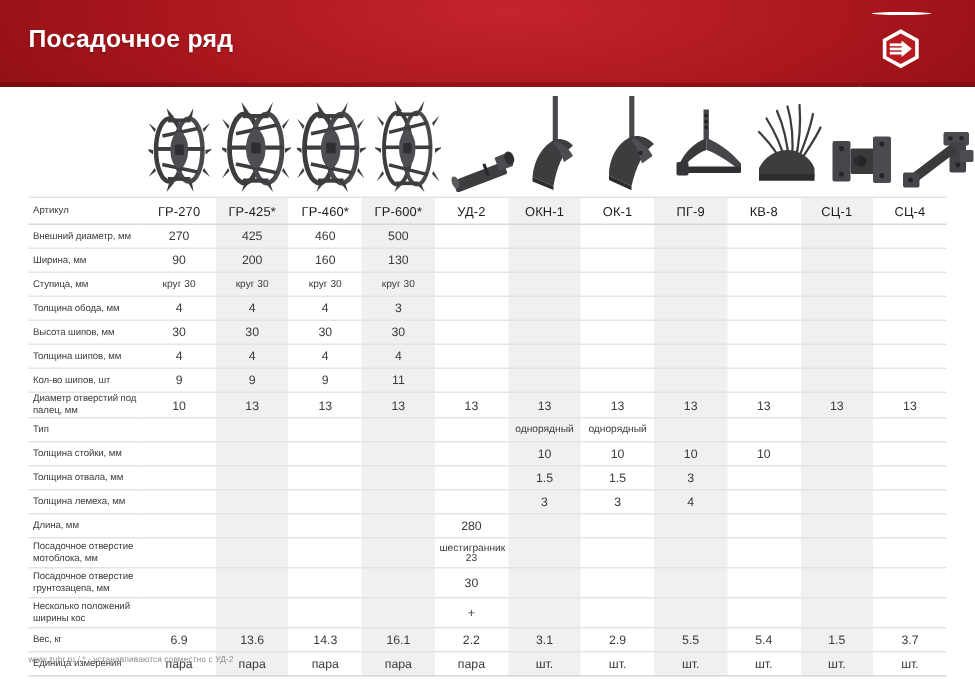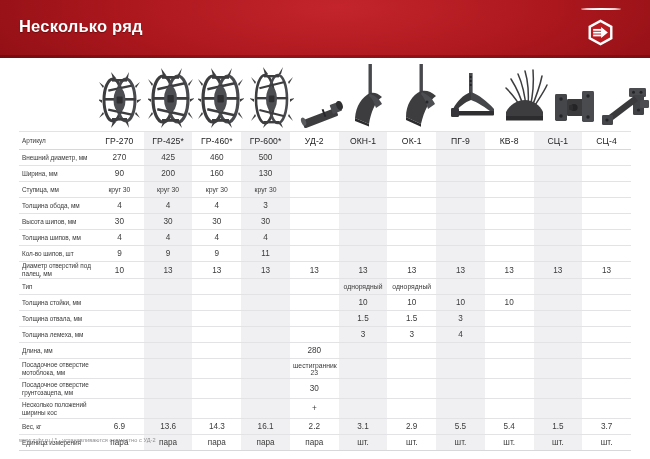--- a/index.html
+++ b/index.html
@@ -201,21 +201,21 @@
     letter-spacing: .05px;
     white-space: nowrap;
   }
 </style>
 </head>
 <body>
 
 <div id="page">
 
   <div id="banner">
-    <div id="banner-title">Несколько ряд</div>
+    <div id="banner-title">Посадочное ряд</div>
 
     <div id="logo-block">
 
       <div id="emblem">
         <div class="ring-text"></div>
         <svg class="thumb" viewBox="0 0 17 21">
           <path d="M7.2 1.1c1.1-.5 2.3.2 2.4 1.4l.2 3.4h3.4c1.1 0 1.9 1 1.7 2l-1.3 6.6c-.2.9-1 1.6-2 1.6H7.1c-.6 0-1.1-.2-1.5-.6l-1-1V6.6l1.2-1.2c.5-.5.8-1.2.8-1.9l.1-1.3c0-.5.2-.9.5-1.1z" fill="#ffffff"></path>
           <rect x="0.8" y="6.2" width="3.6" height="10" rx=".7" fill="#ffffff"></rect>
           <rect x="8.6" y="16.6" width="6.6" height="1.5" rx=".7" fill="#ffffff"></rect>
         </svg>

